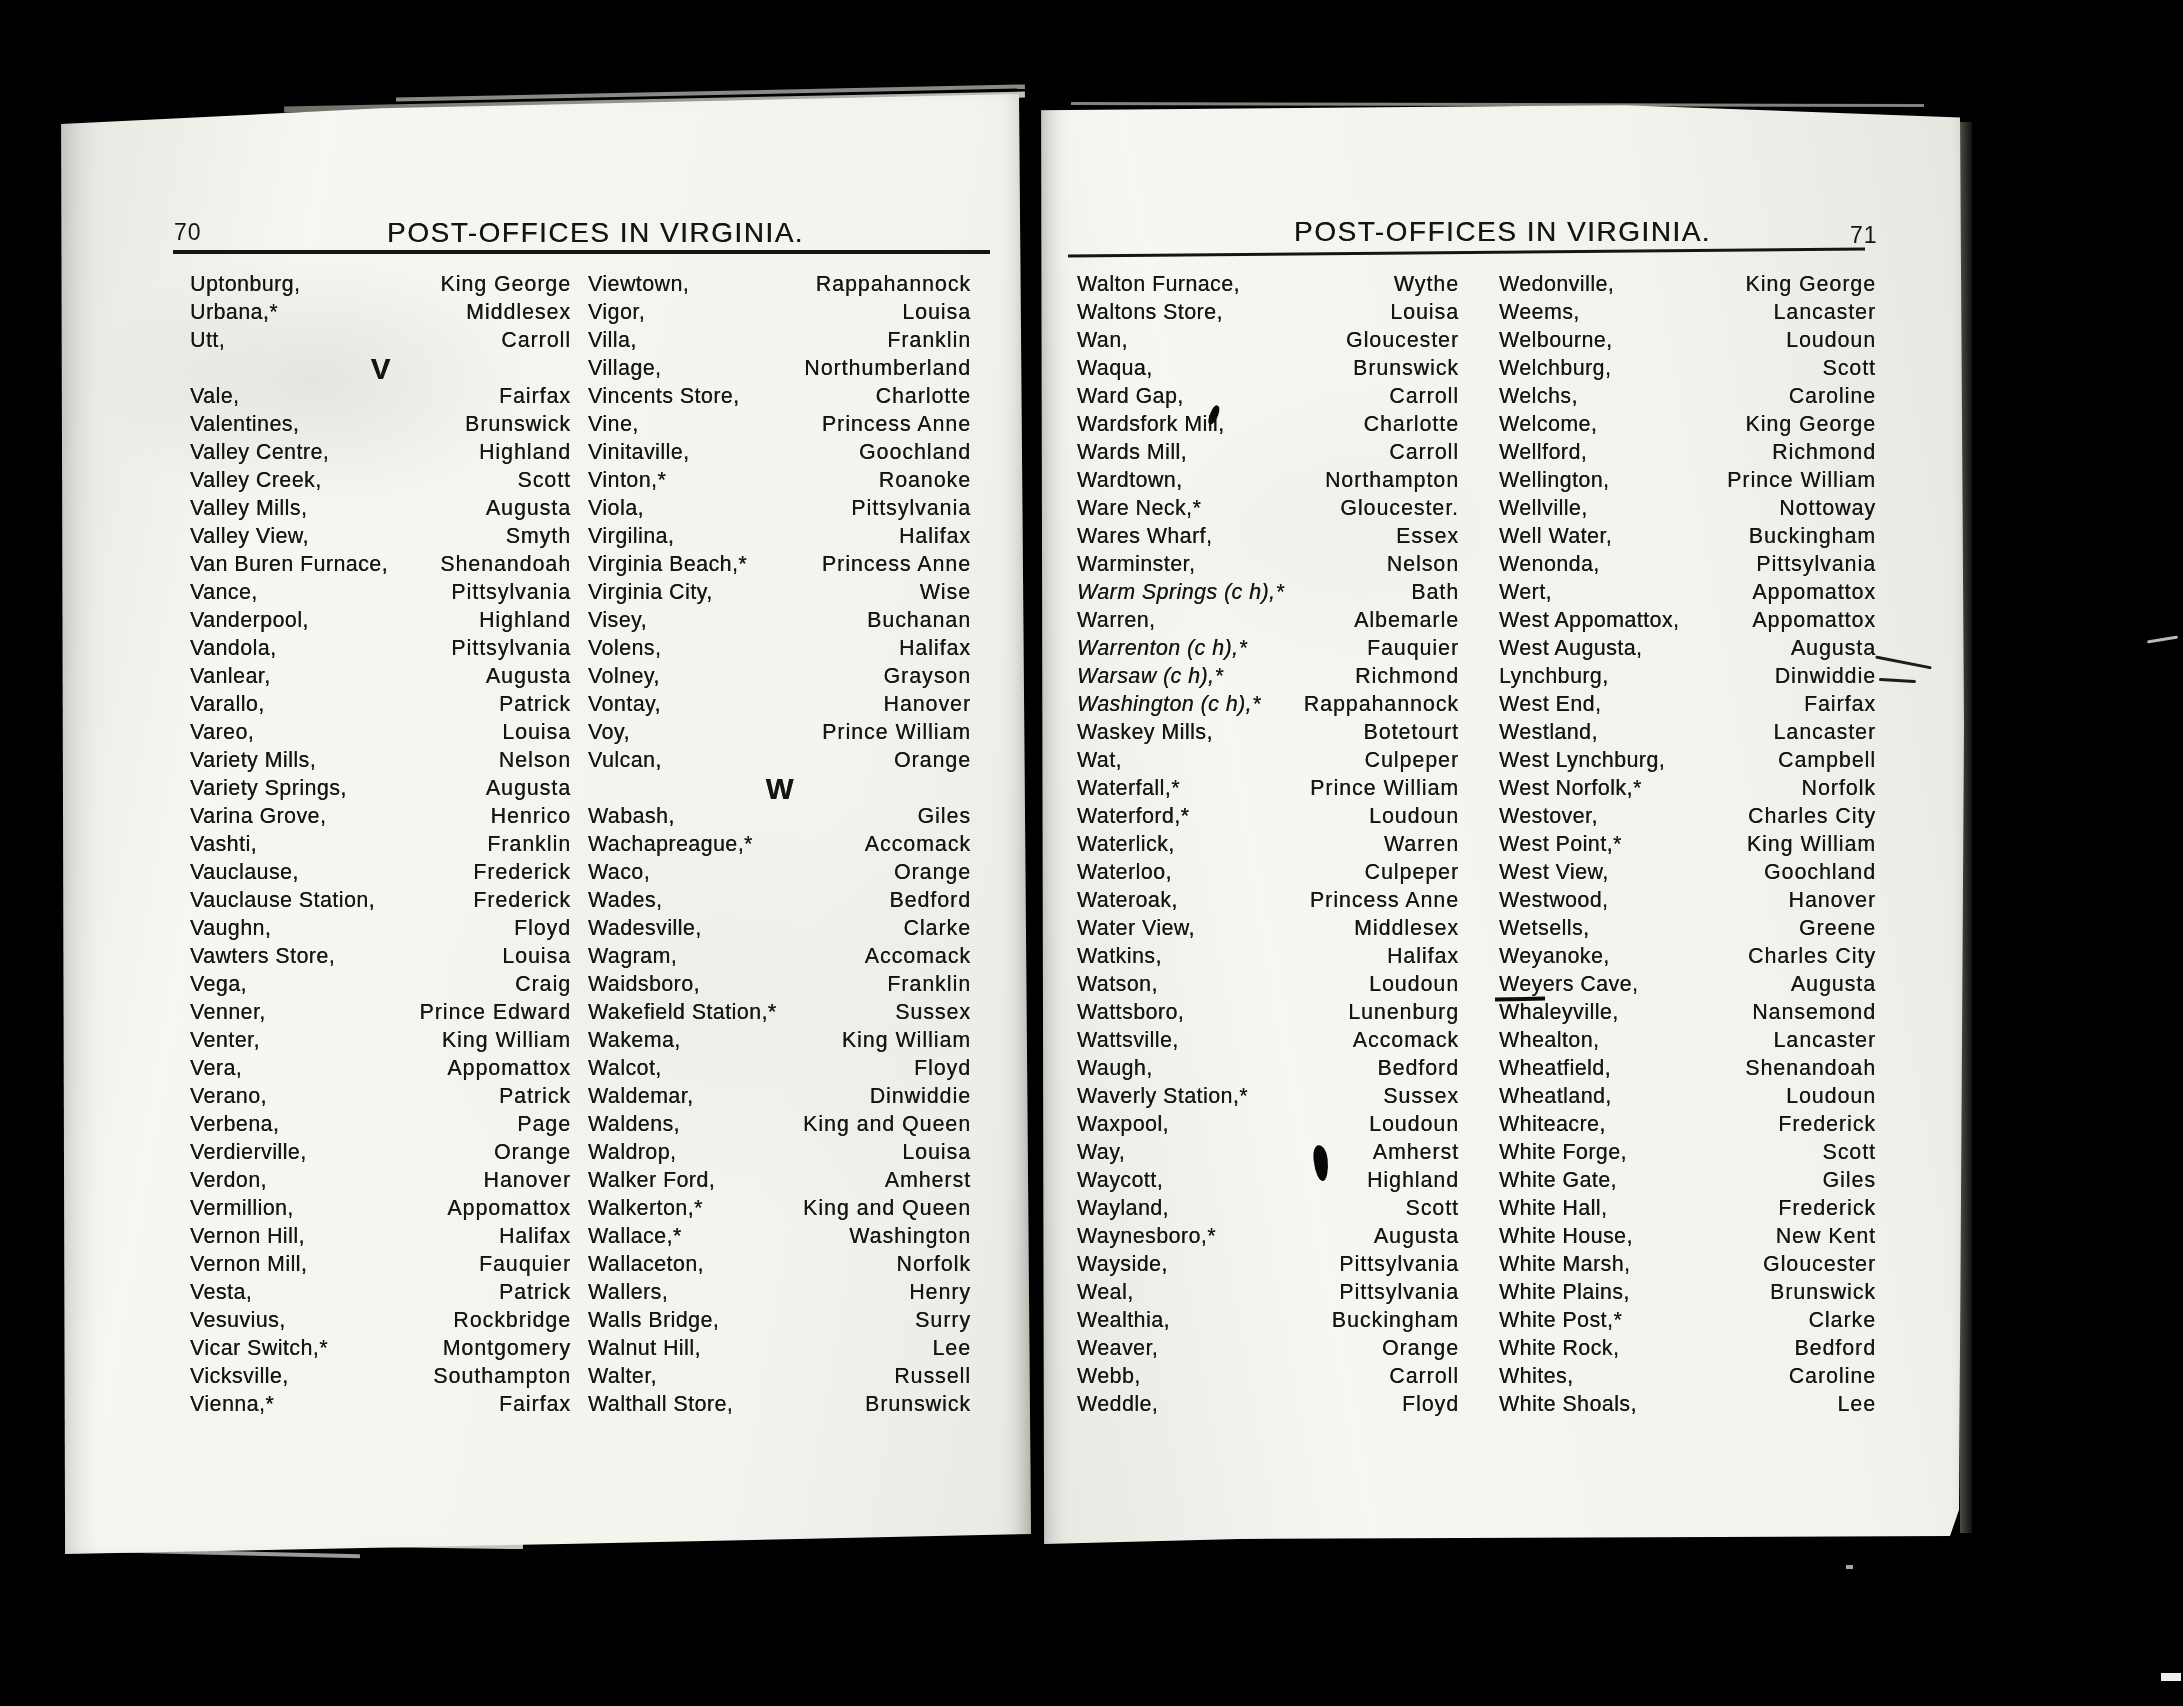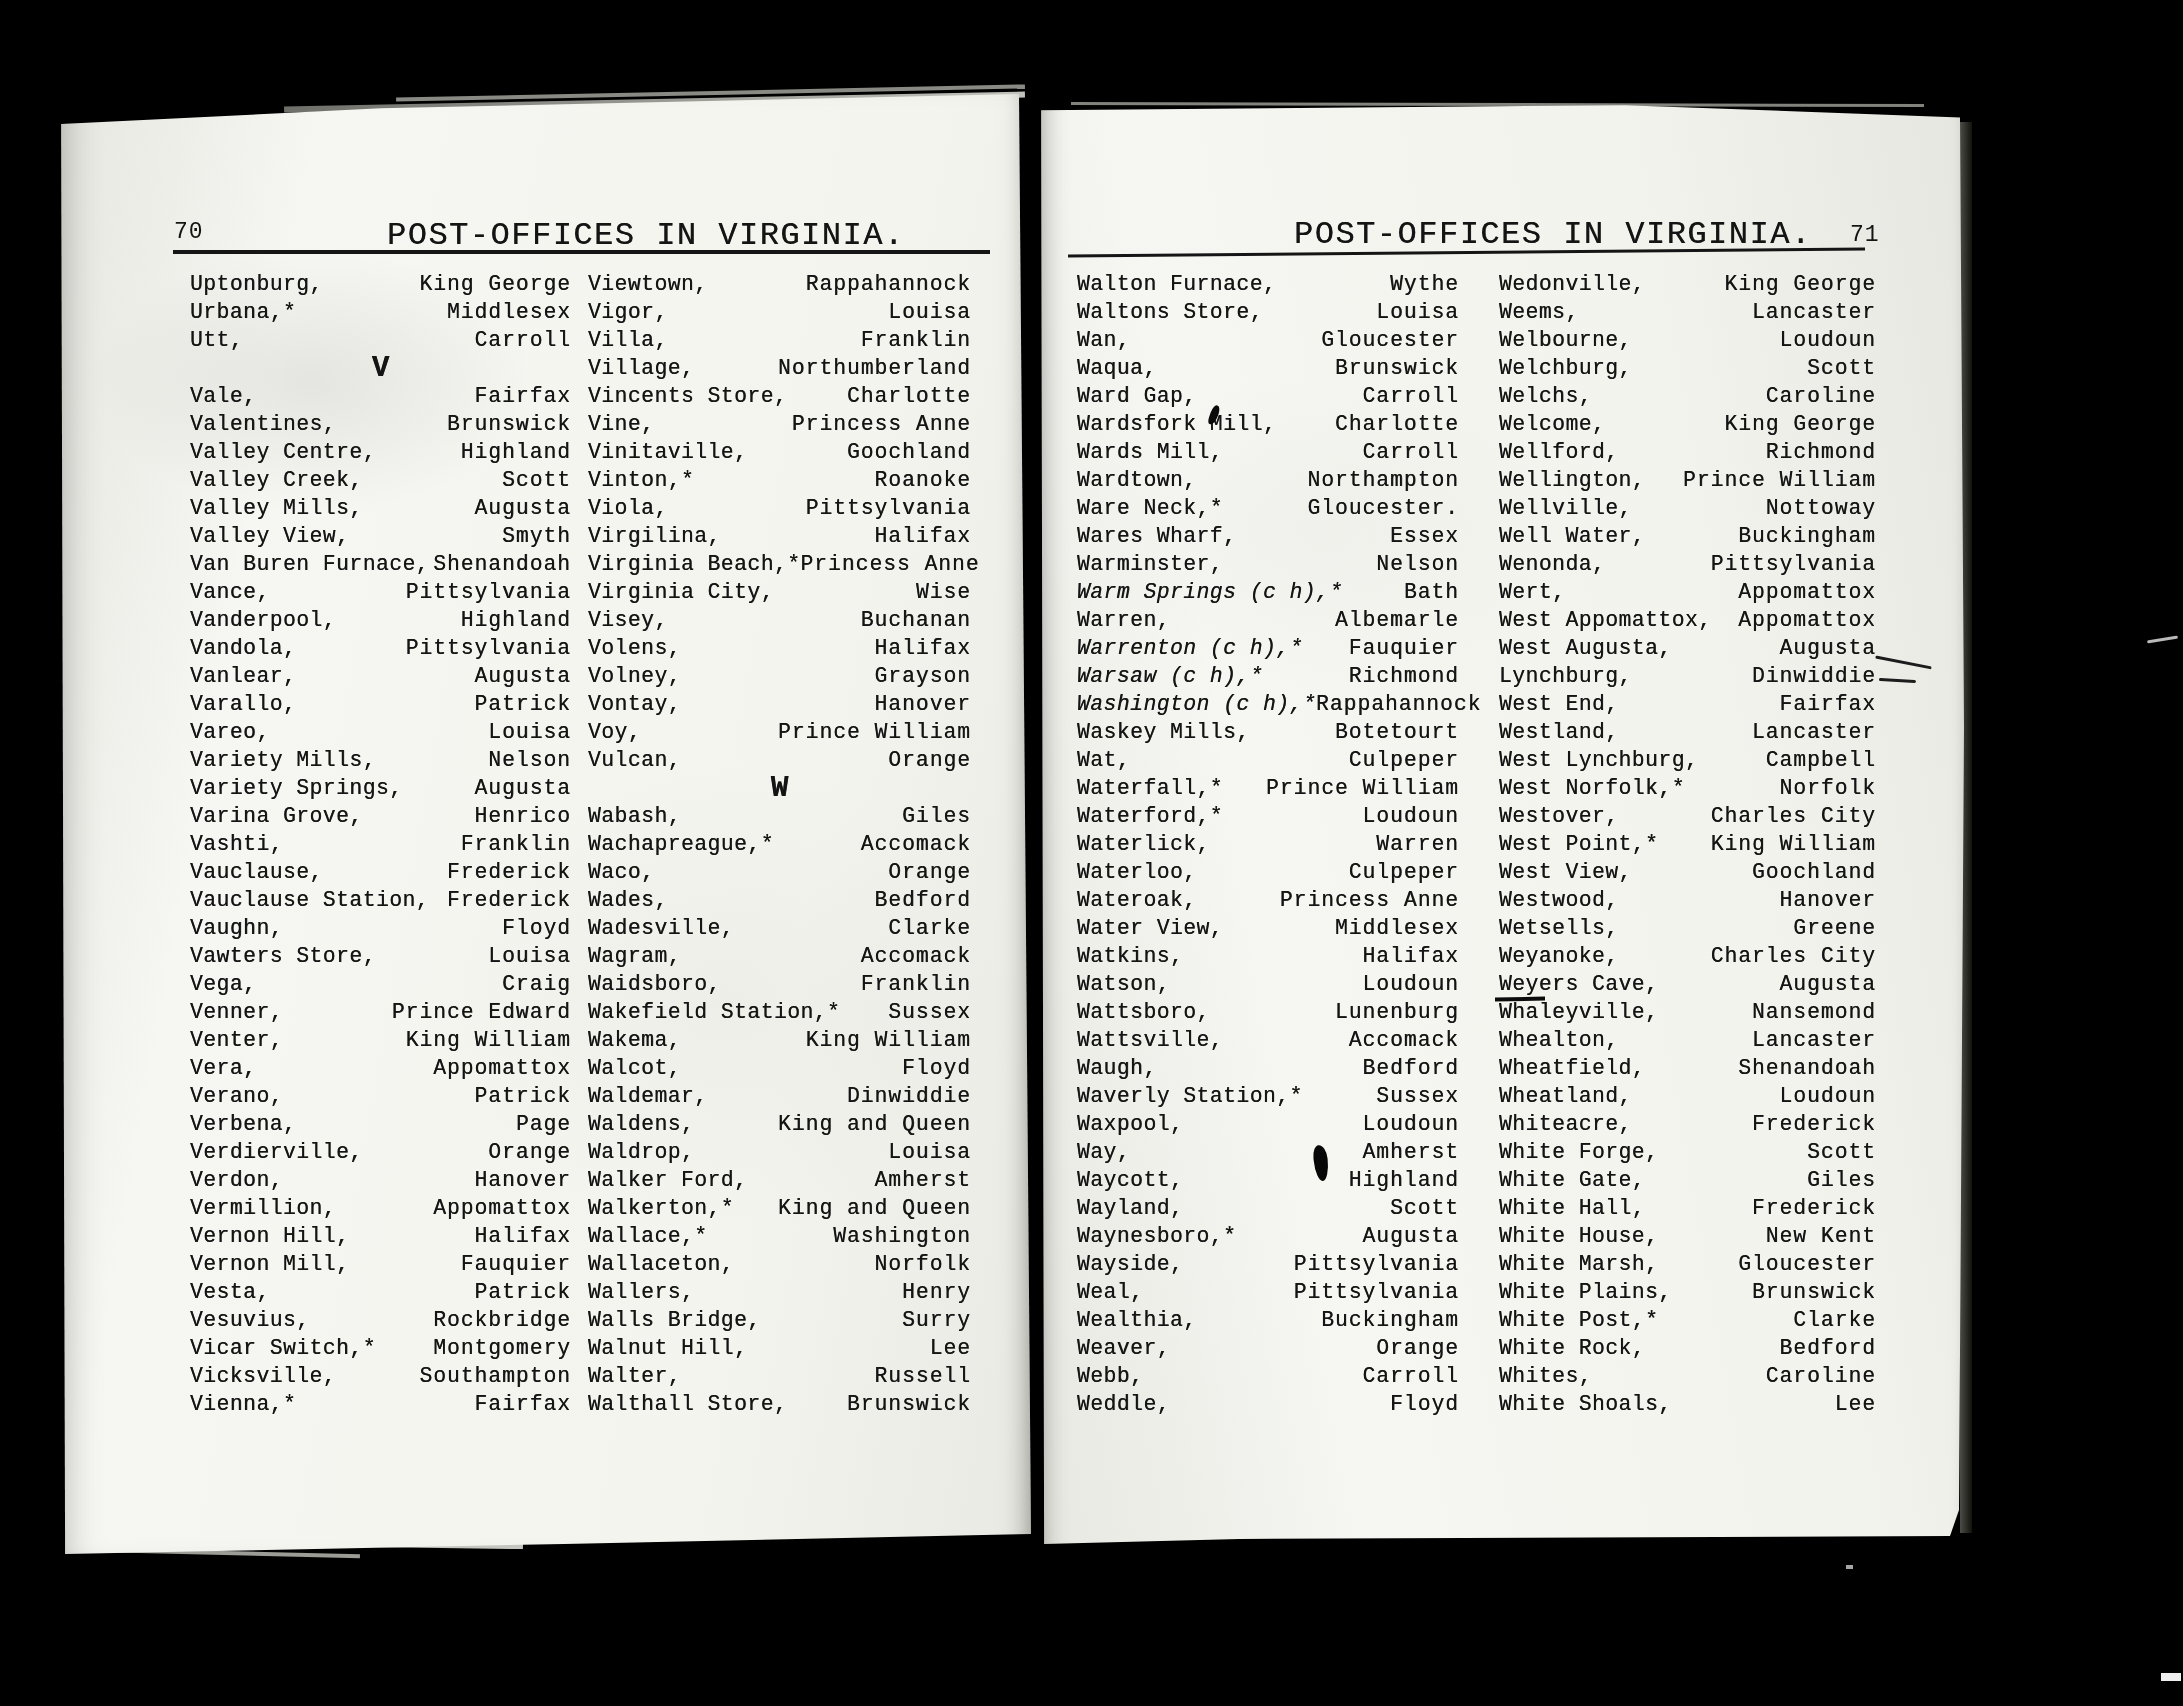--- a/index.html
+++ b/index.html
@@ -1,35 +1,35 @@
 <!DOCTYPE html>
 <html style="font-size:8.1px"><head>
 <meta charset="utf-8">
 <style>
   html,body{margin:0;padding:0;background:#000;}
   .film{position:relative;width:2183px;height:1686px;background:#000;overflow:hidden;
-        font-family:Liberation Mono, monospace;}
+        font-family:Liberation Sans, sans-serif;}
   
   .page{position:absolute;color:#141414;}
   .page-left{left:56px;top:86px;width:980px;height:1475px;
     background:
       radial-gradient(ellipse 355px 213px at 26% 20%, rgba(150,150,144,0.18), transparent 62%),
       radial-gradient(ellipse 457px 355px at 68% 62%, rgba(215,215,209,0.20), transparent 65%),
       linear-gradient(100deg,#e7e7e1,#f6f6f2 22%,#f4f4ee 72%,#e9e9e3);
     clip-path:polygon(5.1px 38px,325px 22.3px,963px 8.1px,975px 1448px,508px 1458px,9.1px 1468px);
     box-shadow:inset -25.4px 0 30.5px -23px rgba(0,0,0,0.55), inset 28px 0 41px -25.4px rgba(0,0,0,0.35);}
   .page-right{left:1036px;top:91px;width:939px;height:1462px;
     background:
       radial-gradient(ellipse 406px 254px at 30% 30%, rgba(220,220,214,0.20), transparent 60%),
       linear-gradient(80deg,#e8e8e2,#f6f6f2 28%,#f3f3ed 70%,#e6e6e0);
     clip-path:polygon(5.1px 19.3px,589px 14.2px,924px 26.4px,928px 635px,923px 1419px,914px 1445px,203px 1448px,8.1px 1453px);
     box-shadow:inset 23px 0 28px -20.3px rgba(0,0,0,0.45), inset -15.2px 0 20.3px -13.2px rgba(0,0,0,0.5);}
   
   .pgnum{position:absolute;font-size:23px;letter-spacing:1px;}
-  .ptitle{position:absolute;text-align:right;font-size:32px;letter-spacing:1.5px;white-space:nowrap;
+  .ptitle{position:absolute;text-align:right;font-size:28px;letter-spacing:1.5px;white-space:nowrap;
           text-shadow:0.3px 0 0.3px rgba(10,10,10,0.75);}
   .hrule{position:absolute;background:#151515;}
   
   .colpair{position:absolute;}
   .row{display:flex;justify-content:space-between;align-items:baseline;height:28px;
        font-size:21.3px;line-height:28px;white-space:nowrap;
        text-shadow:0.3px 0.1px 0.4px rgba(15,15,15,0.8);}
   .nm{letter-spacing:0.5px;}
   .nm.it{font-style:italic;}
   .ct{letter-spacing:1px;}

